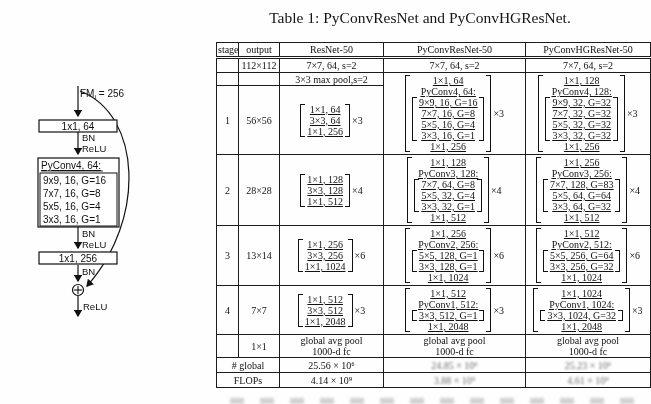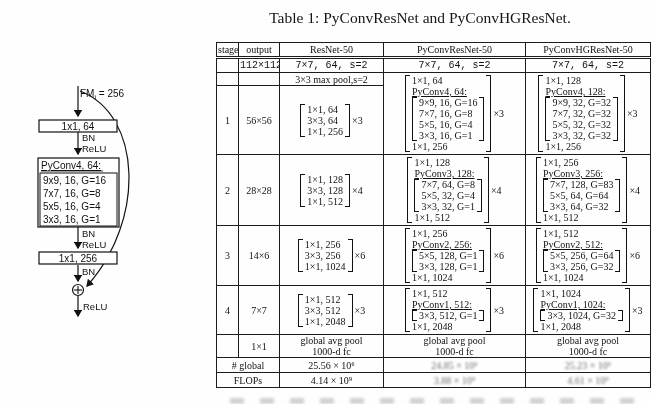--- a/index.html
+++ b/index.html
@@ -9,34 +9,34 @@
   
   .caption { position:absolute; left:190px; top:9px; width:460px; text-align:center;
              font-size:15.5px; color:#151515; }
 
   
   .tablewrap { position:absolute; left:216px; top:42px; }
   table.arch { border-collapse:collapse; table-layout:fixed; width:434px; font-size:10px; }
   table.arch td { border:1px solid #1c1c1c; padding:0 1px; text-align:center; vertical-align:middle;
                   overflow:hidden; }
   tr.hdr td { border-bottom:3px double #1c1c1c; height:13px; font-size:10px; }
-  tr.conv1 td { height:13px;font-family:Liberation Mono, monospace; }
+  tr.conv1 td { height:13px; }
   tr.mpool td { height:12px; }
   tr.pf td { height:14px; }
   td.leftcol { font-size:10px; }
   .two-line div { line-height:11px; }
   .bold { font-weight:normal; }
   .degraded { filter:blur(1.1px); opacity:.8; color:#444; }
 
   
   .cellflex { display:flex; align-items:center; justify-content:center; gap:2px; padding:2px 0; }
   .brkt { display:flex; }
   .b-l { width:4px; border:1px solid #111; border-right:none; }
   .b-r { width:4px; border:1px solid #111; border-left:none; }
-  .pycol { display:flex; flex-direction:column; align-items:flex-start; padding:0 2px; text-align:left; }
+  .pycol { display:flex; flex-direction:column; align-items:center; padding:0 2px; text-align:left;text-decoration:underline; }
   .pycol > div { line-height:11px; white-space:nowrap; }
   .ptitle { text-decoration:underline; }
   .mult { white-space:nowrap; }
 
   
   .diagwrap { position:absolute; left:30px; top:80px; }
   .diagwrap svg { font-family:"Liberation Sans","DejaVu Sans",sans-serif; }
 
   
   .cutoff { position:absolute; left:230px; top:398px; width:420px; height:6px;
@@ -255,21 +255,21 @@
               </div>
             <span class="b-r"></span>
                 </div>
             <span class="mult">×4</span>
           </div>
         </td>
       </tr>
 
       <tr>
         <td class="leftcol">3</td>
-        <td class="leftcol">14×6</td>
+        <td class="leftcol">13×14</td>
         <td>
           <div class="cellflex">
             <div class="brkt">
                   <span class="b-l"></span>
               <div class="pycol">
                     <div>1×1, 256</div>
                     <div>3×3, 256</div>
                     <div>1×1, 1024</div>
                   </div>
             <span class="b-r"></span>

